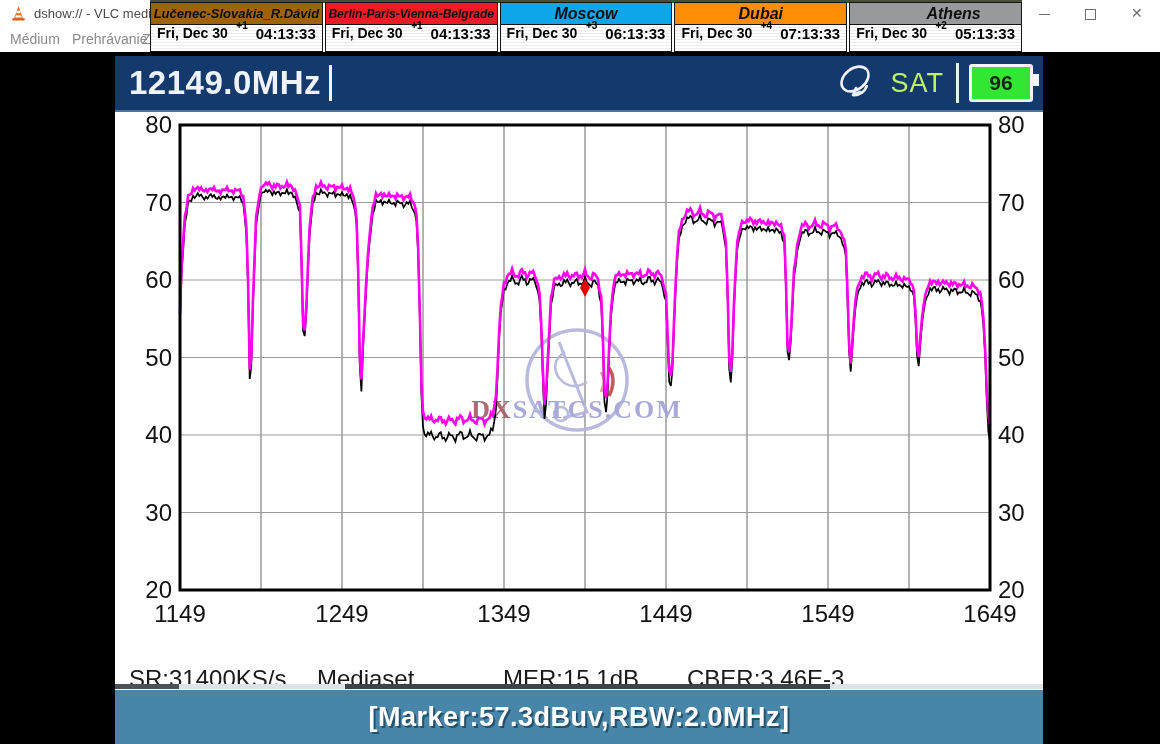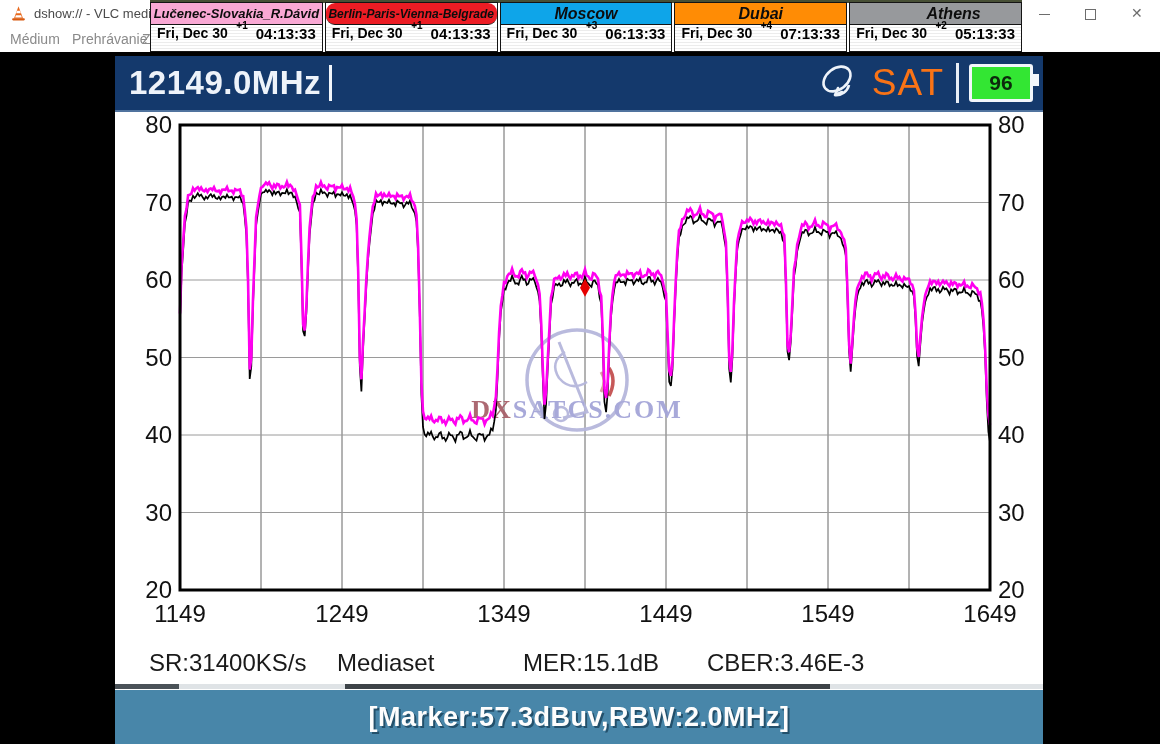--- a/index.html
+++ b/index.html
@@ -37,31 +37,31 @@
   .bar-right{position:absolute;left:1043px;top:52px;width:117px;height:692px;background:#000;}
 
   
   .video{position:absolute;left:115px;top:52px;width:824px;height:692px;background:#fff;}
   .vstrip{position:absolute;left:0;top:0;width:928px;height:4px;background:#000;}
   .vheader{position:absolute;left:0;top:4px;width:928px;height:56px;background:#14396c;
            border-bottom:2px solid #50739e;box-sizing:border-box;display:flex;align-items:center;}
   .freq{margin-left:14px;font-size:33px;font-weight:600;color:#eef3fa;letter-spacing:0.5px;}
   .cursor{display:inline-block;width:3px;height:36px;background:#f2f6fb;margin-left:8px;}
   .hright{margin-left:auto;margin-right:10px;display:flex;align-items:center;}
-  .sat-label{font-size:37px;color:#f97316;letter-spacing:1px;margin-left:10px;}
+  .sat-label{font-size:27px;color:#bef264;letter-spacing:1px;margin-left:10px;}
   .hsep{width:3px;height:40px;background:#e8eef6;margin:0 10px 0 12px;}
   .battery{position:relative;width:58px;height:32px;border:3px solid #f2f6fb;border-radius:3px;
            background:#33e633;display:flex;align-items:center;justify-content:center;}
   .battery:after{content:"";position:absolute;right:-9px;top:7px;width:6px;height:12px;background:#f2f6fb;}
   .battery-val{font-size:21px;font-weight:bold;color:#0c2a0c;}
 
   #chart-svg{position:absolute;left:0;top:60px;}
 
   .inforow{position:absolute;left:0;top:593px;width:928px;height:38px;background:#fff;}
-  .inforow span{position:absolute;top:4px;font-size:24px;color:#1a1a1a;white-space:nowrap;margin-left:20px;}
+  .inforow span{position:absolute;top:20px;font-size:24px;color:#1a1a1a;white-space:nowrap;}
   .info-sr{left:14px;} .info-provider{left:202px;} .info-mer{left:388px;} .info-cber{left:572px;}
 
   .seekstrip{position:absolute;left:0;top:632px;width:928px;height:5px;background:#dfe3e6;}
   .seek-a{position:absolute;left:0;top:0;width:64px;height:5px;background:#4a5258;}
   .seek-b{position:absolute;left:230px;top:0;width:485px;height:5px;background:#3d4348;}
 
   .footerbar{position:absolute;left:0;top:638px;width:928px;height:54px;background:#4886a9;
              display:flex;align-items:center;justify-content:center;}
   .marker-text{font-size:27px;font-weight:bold;color:#fdfdfd;letter-spacing:0.5px;
                text-shadow:2px 2px 0 #23506b;}
@@ -88,29 +88,29 @@
 
   <div class="menubar">
     <span class="menu-item" style="left:10px">Médium</span>
     <span class="menu-item" style="left:72px">Prehrávanie</span>
     <span class="menu-item" style="left:142px">Zvuk</span>
   </div>
 
   <div class="olive-strip"></div>
   <div class="clocks">
     <div class="clock">
-      <div class="clock-head" style="background: #f9a8d4;">Lučenec-Slovakia_R.Dávid</div>
+      <div class="clock-head" style="background: #a16207;">Lučenec-Slovakia_R.Dávid</div>
       <div class="clock-row">
         <span class="clock-date">Fri, Dec 30</span>
         <span class="clock-tz">+1</span>
         <span class="clock-time">04:13:33</span>
       </div>
     </div>
     <div class="clock">
-      <div class="clock-head" style="background: rgb(236, 28, 36); border-radius: 9px;">Berlin-Paris-Vienna-Belgrade</div>
+      <div class="clock-head" style="background: rgb(236, 28, 36);">Berlin-Paris-Vienna-Belgrade</div>
       <div class="clock-row">
         <span class="clock-date">Fri, Dec 30</span>
         <span class="clock-tz">+1</span>
         <span class="clock-time">04:13:33</span>
       </div>
     </div>
     <div class="clock">
       <div class="clock-head" style="background: #0ea5e9;">Moscow</div>
       <div class="clock-row">
         <span class="clock-date">Fri, Dec 30</span>

